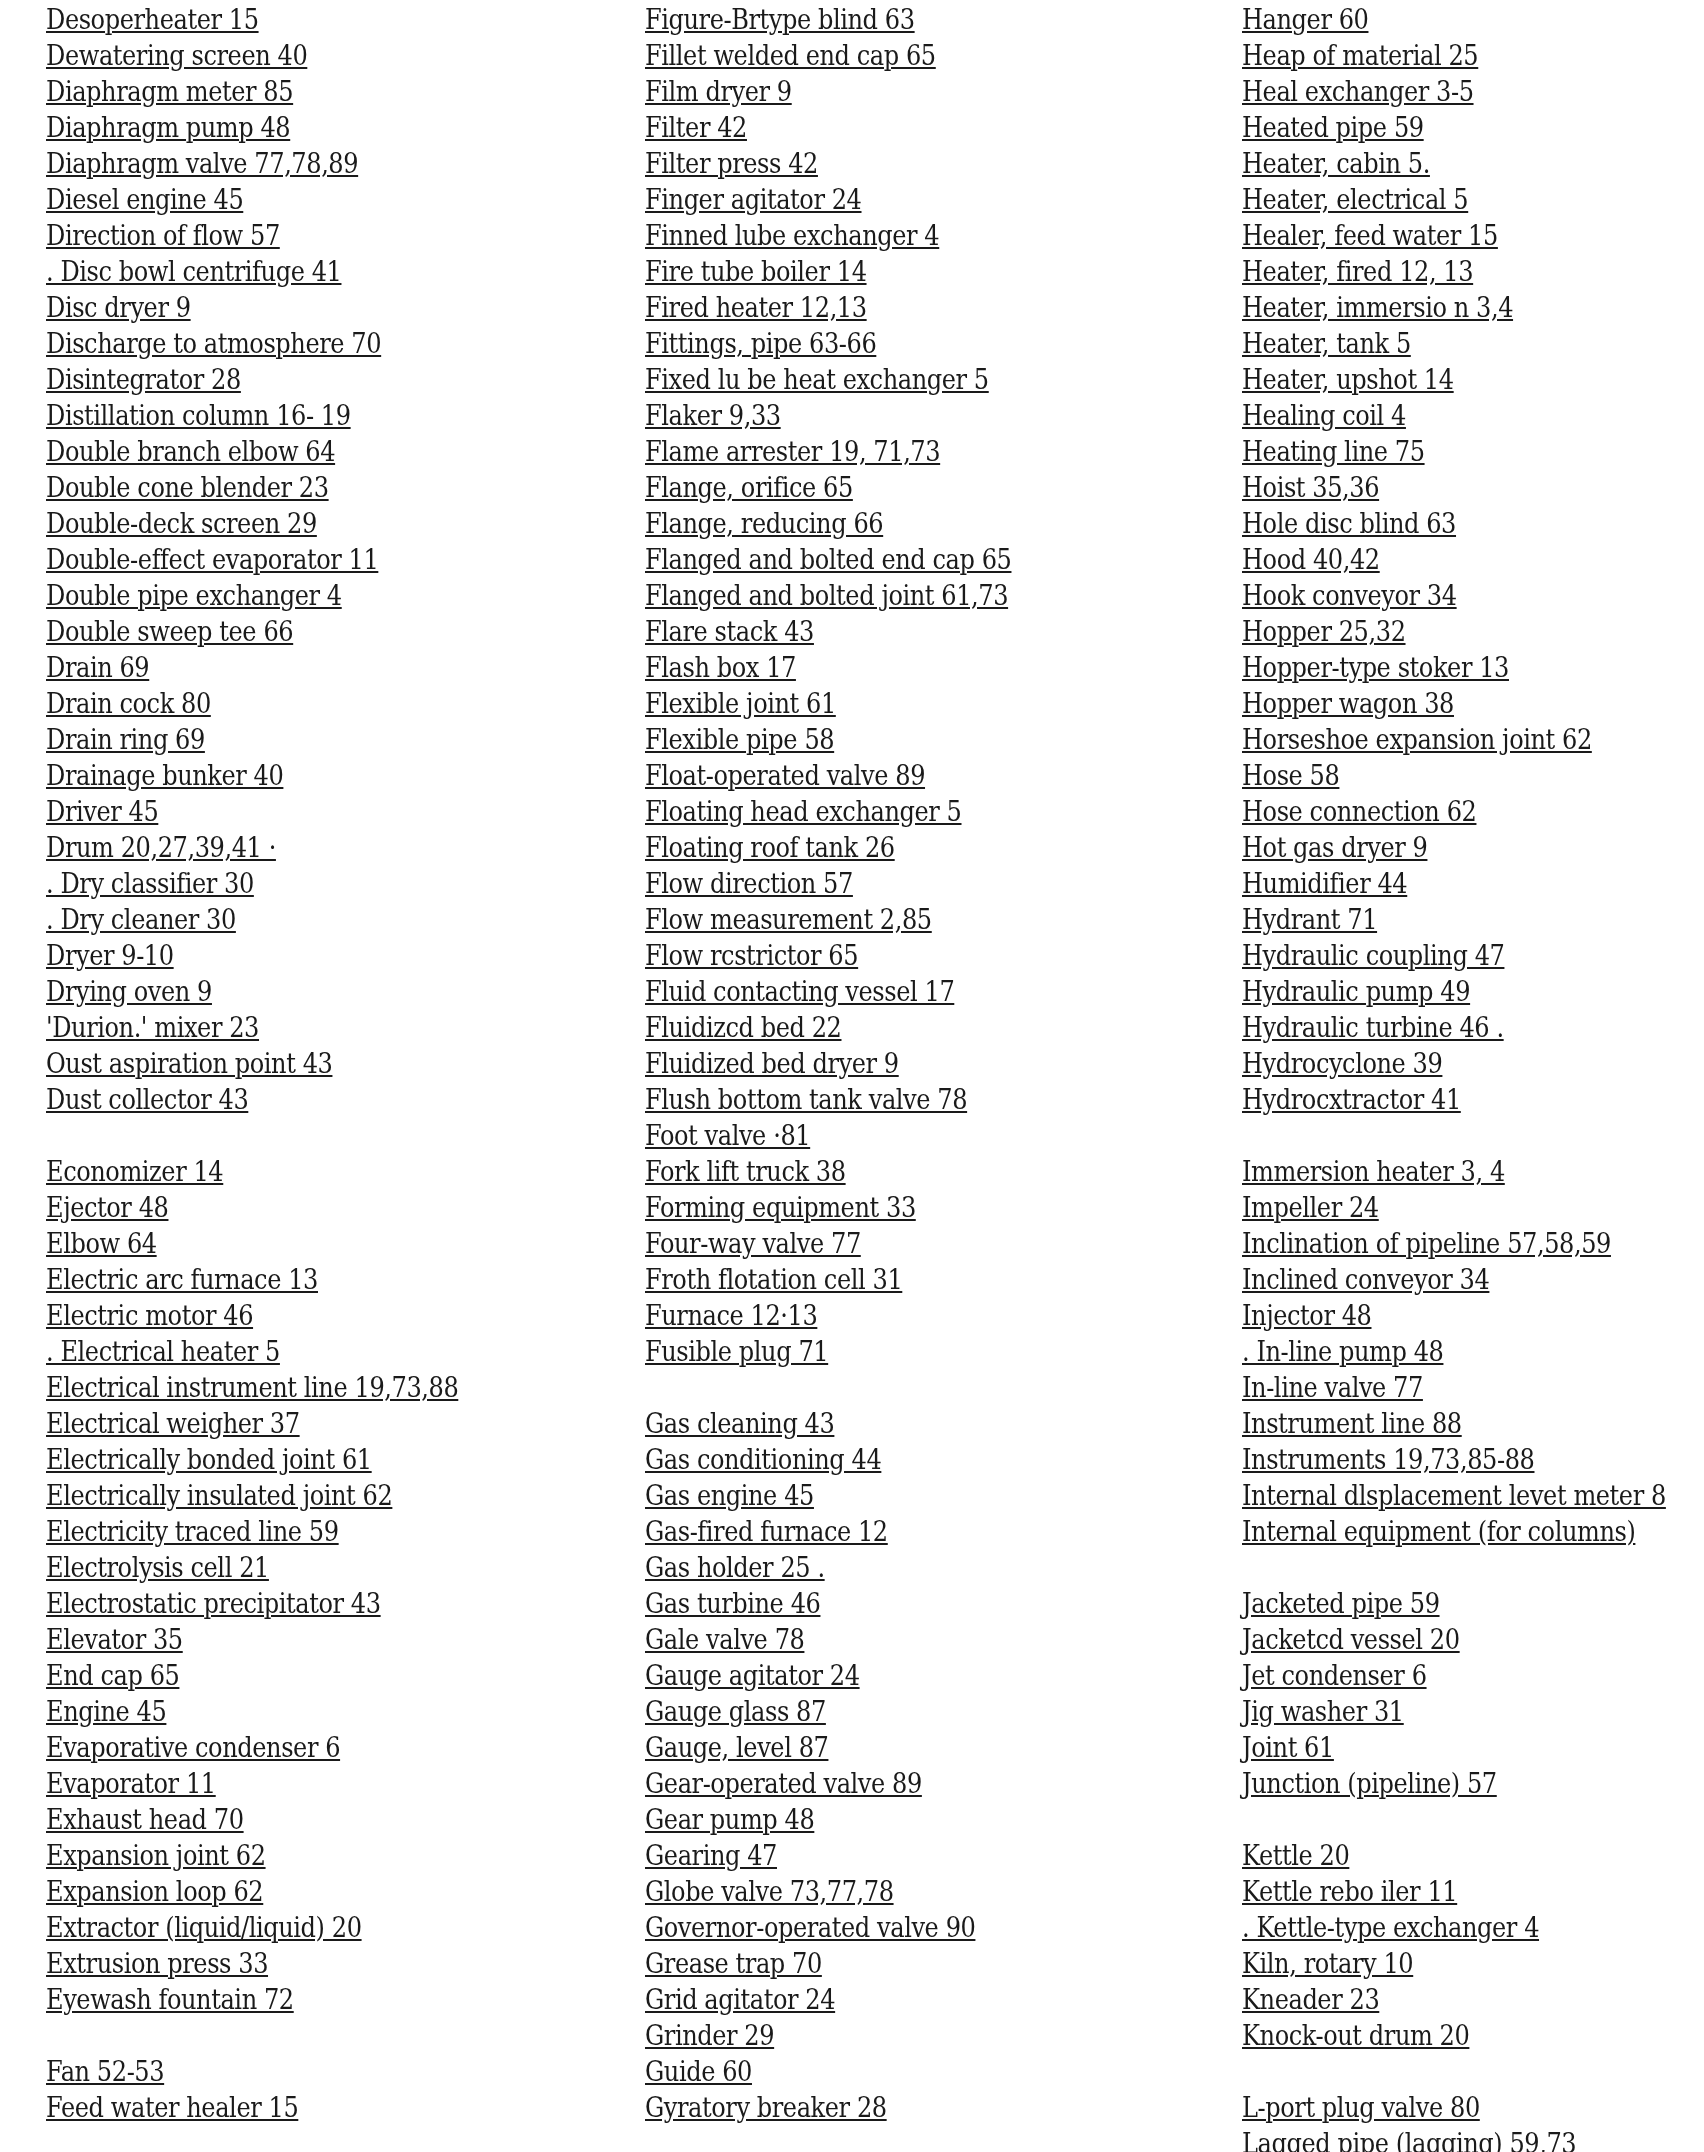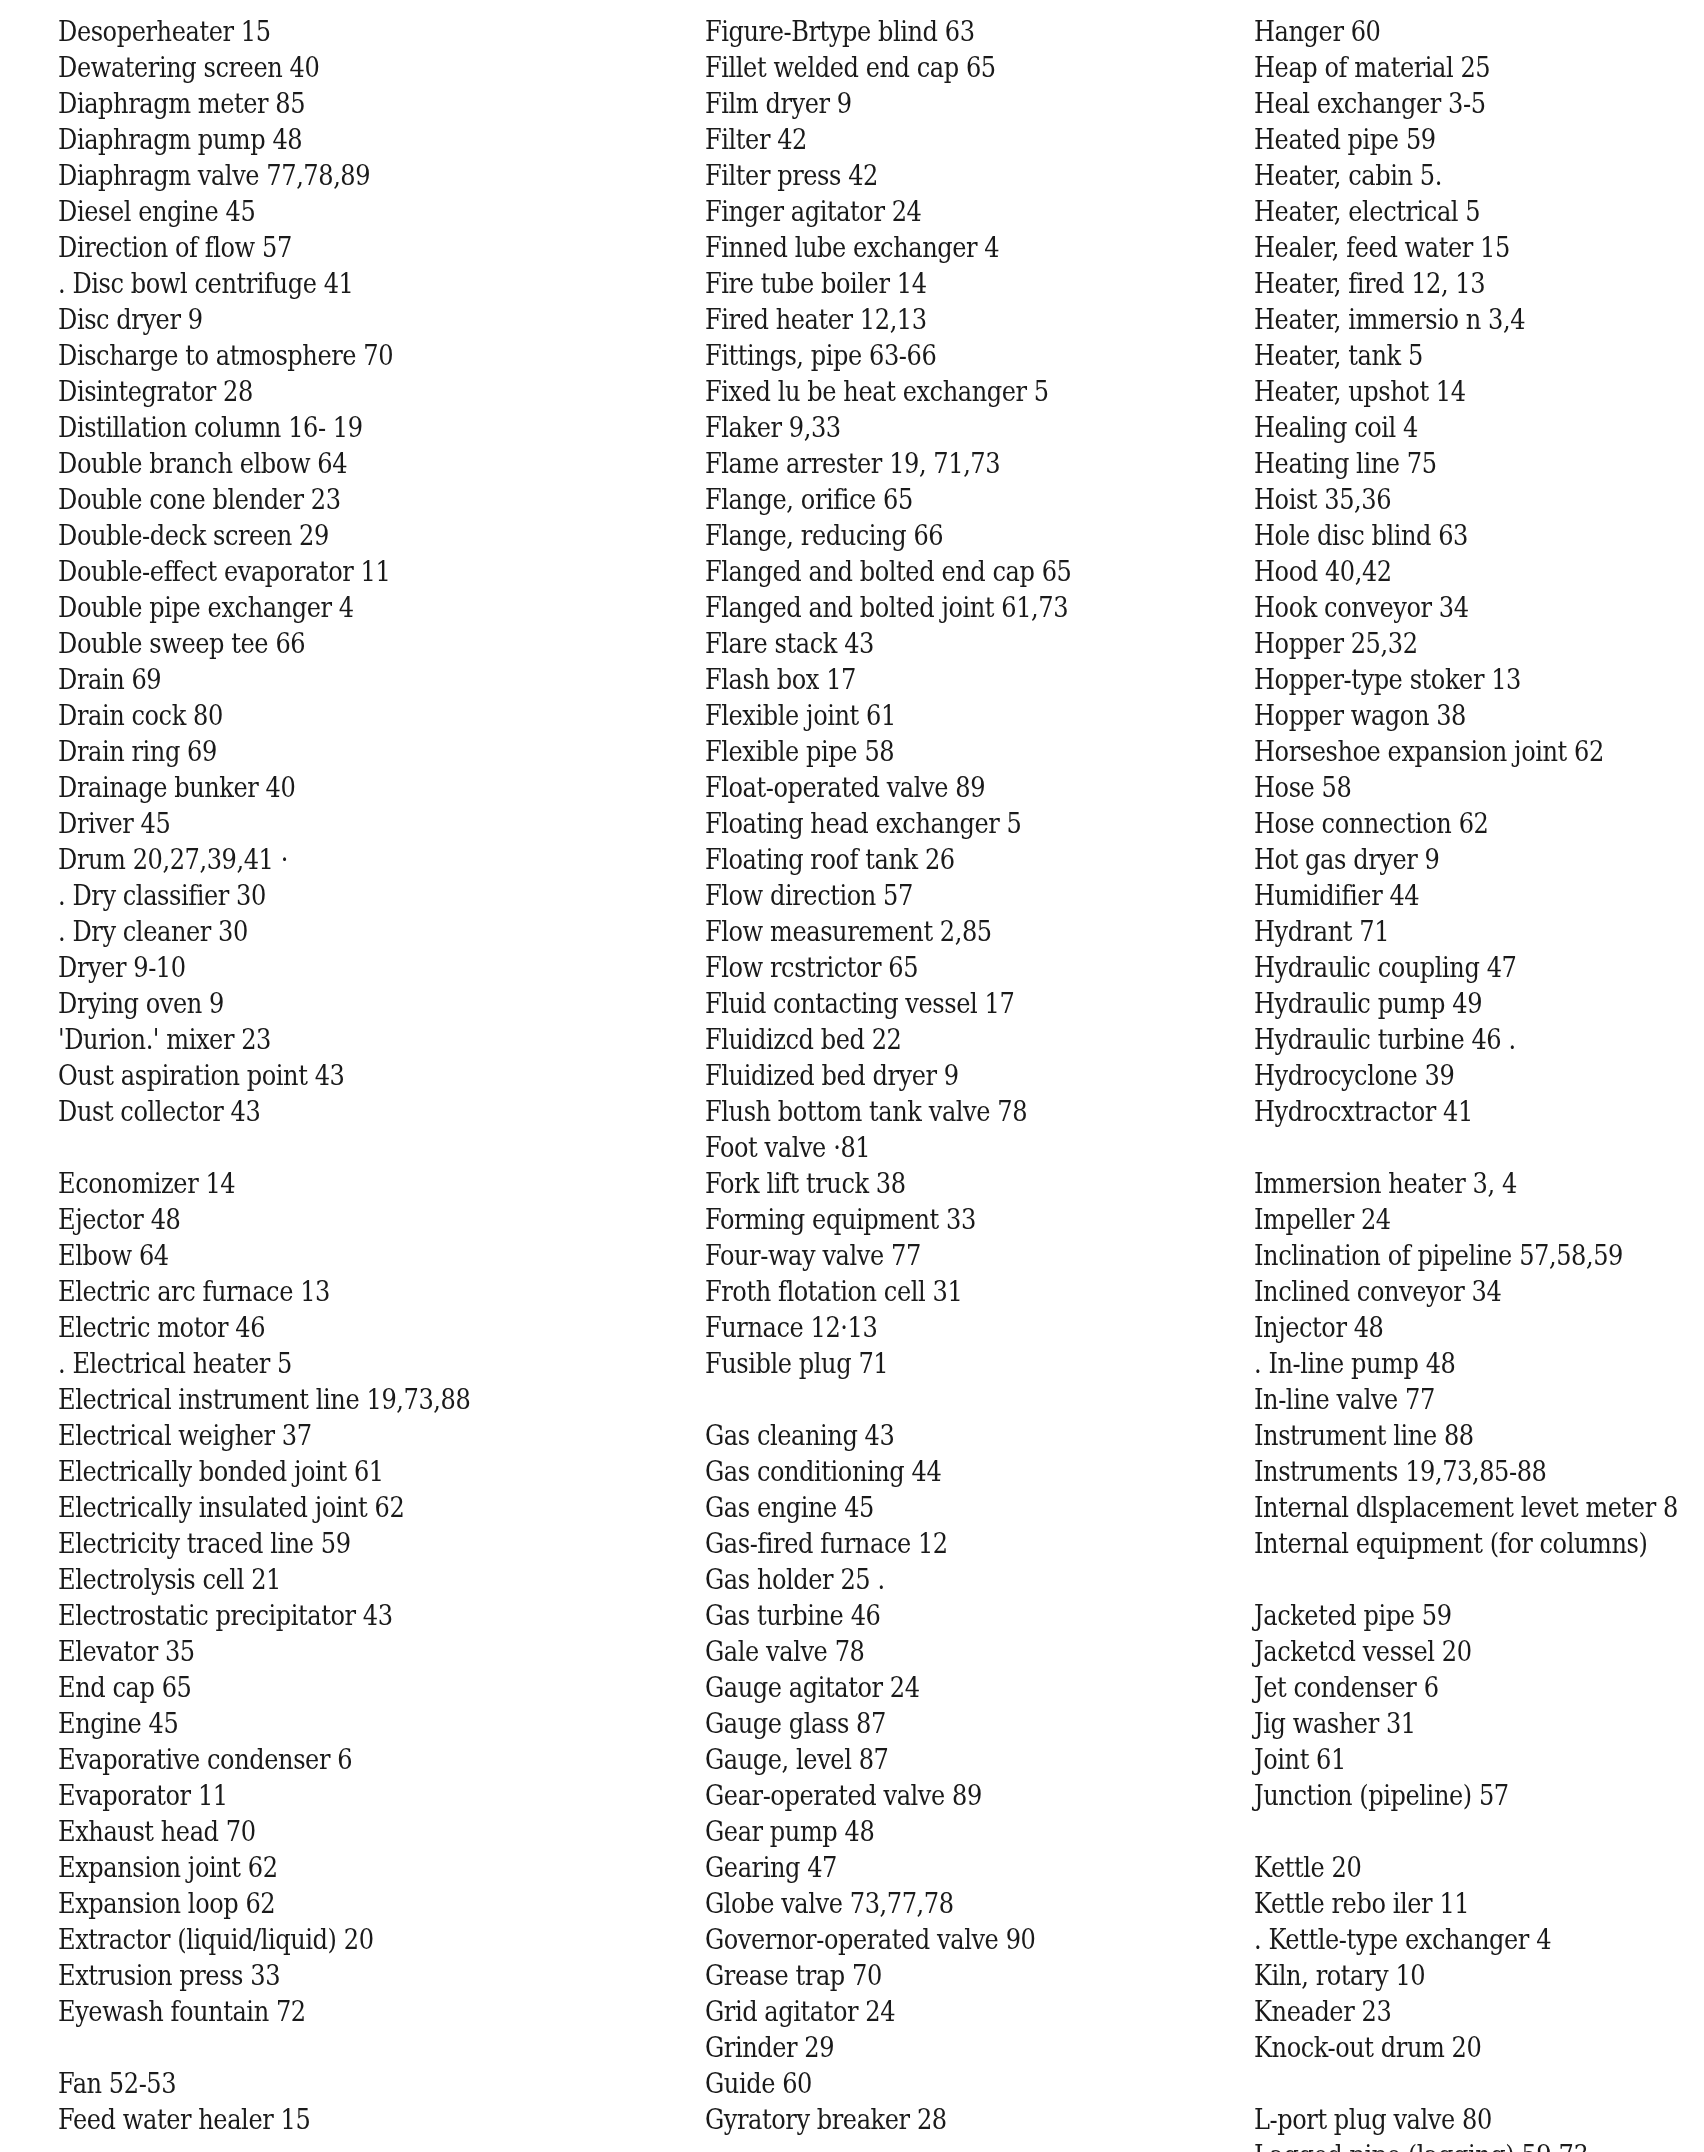--- a/index.html
+++ b/index.html
@@ -16,27 +16,28 @@
       font-family: "DejaVu Serif", "Liberation Serif", serif;
     }
     .page {
       position: absolute;
       inset: 0;
       overflow: hidden;
     }
     .column {
       position: absolute;
       top: 0;
-      margin: 12px;
+      margin: 0;
       padding: 0;
       list-style: none;
       white-space: nowrap;
+      text-decoration: underline;
     }
     .col-1 { left: 46px; top: 1.7px; }
-    .col-2 { left: 693px; top: 1.7px; }
+    .col-2 { left: 645px; top: 1.7px; }
     .col-3 { left: 1242px; top: 1.7px; }
     .entry {
       height: 36px;
       line-height: 36px;
       font-size: 28px;
       letter-spacing: -0.5px;
       transform: scaleX(0.86);
       transform-origin: left center;
       font-family: "DejaVu Serif", "Liberation Serif", serif;
     }

